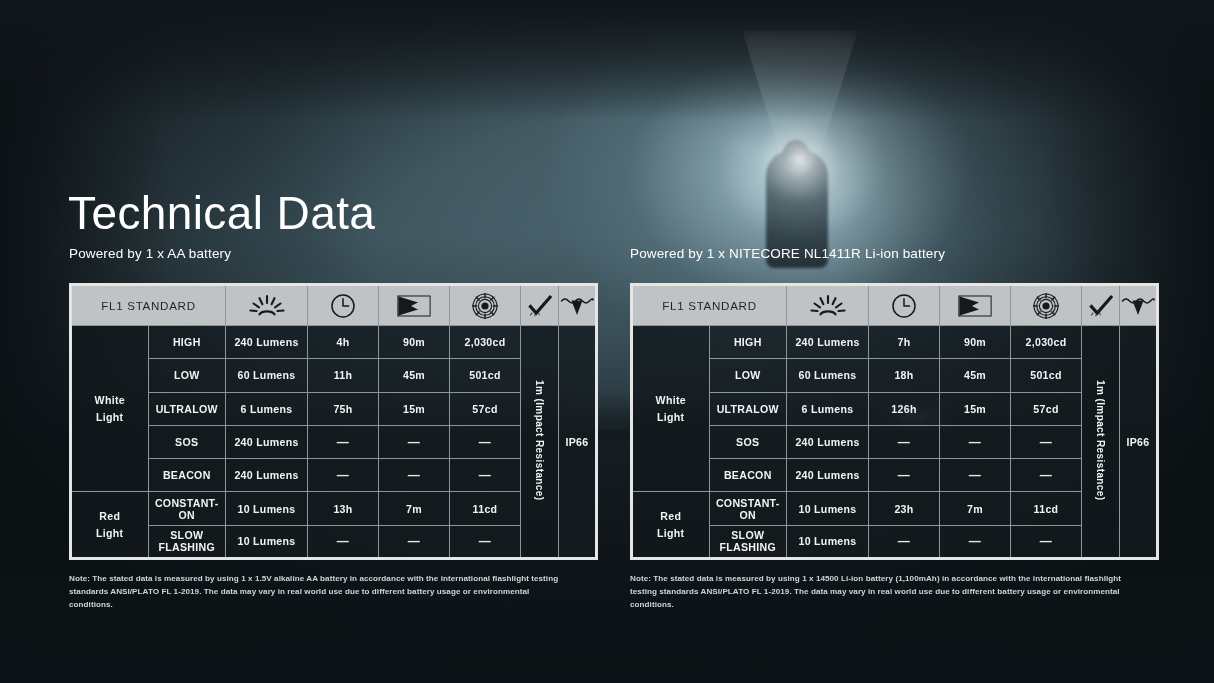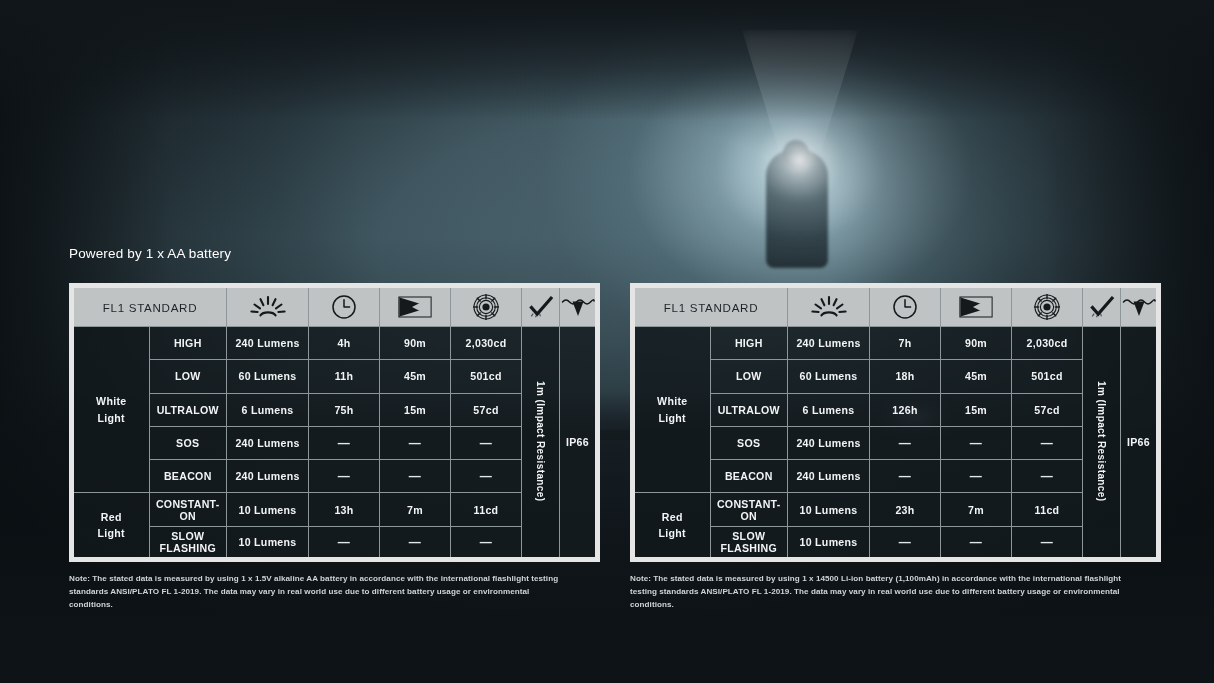--- a/index.html
+++ b/index.html
@@ -79,21 +79,21 @@
     color:#ffffff; line-height:1;
   }
   .subtitle {
     position:absolute; font-size:13.5px; color:#ffffff; letter-spacing:0.15px;
   }
   .subtitle.left  { left:69px;  top:246px; }
   .subtitle.right { left:630px; top:246px; }
 
   table.spec {
     position:absolute; border-collapse:collapse; table-layout:fixed;
-    border:5px solid #e5e5e5;
+    border:3px solid #e5e5e5;
   }
   table.spec.left  { left:69px;  top:283px; width:513px; }
   table.spec.right { left:630px; top:283px; width:513px; }
 
   table.spec th, table.spec td {
     border:1px solid #8d9699;
     text-align:center; vertical-align:middle;
     color:#f2f4f5;
     font-size:10.6px; font-weight:700; letter-spacing:0.3px;
   }
@@ -136,22 +136,24 @@
   <div class="flare"></div>
   <div class="horizon"></div>
   <div class="ground"></div>
   <div class="glow2"></div>
   <div class="vignette"></div>
   <div class="topfade"></div>
   <div class="botfade"></div>
 </div>
 
 <div id="content">
+  <h1 class="title">Technical Data</h1>
 
   <div class="subtitle left">Powered by 1 x AA battery</div>
+  <div class="subtitle right">Powered by 1 x NITECORE NL1411R Li-ion battery</div>
 
   <table class="spec left" id="table-0">
       <thead>
         <tr>
           <th colspan="2" style="width: 155px;">FL1 STANDARD</th>
           <th title="Luminous Flux" style="width: 82px;"><span><svg class="hicon" width="40" height="24" viewBox="0 0 40 24" fill="none">
       <g stroke="#15191c" stroke-width="2.1" stroke-linecap="round">
         <line x1="20" y1="2" x2="20" y2="9"></line>
         <line x1="12.5" y1="4.2" x2="15.4" y2="10.2"></line>
         <line x1="27.5" y1="4.2" x2="24.6" y2="10.2"></line>

